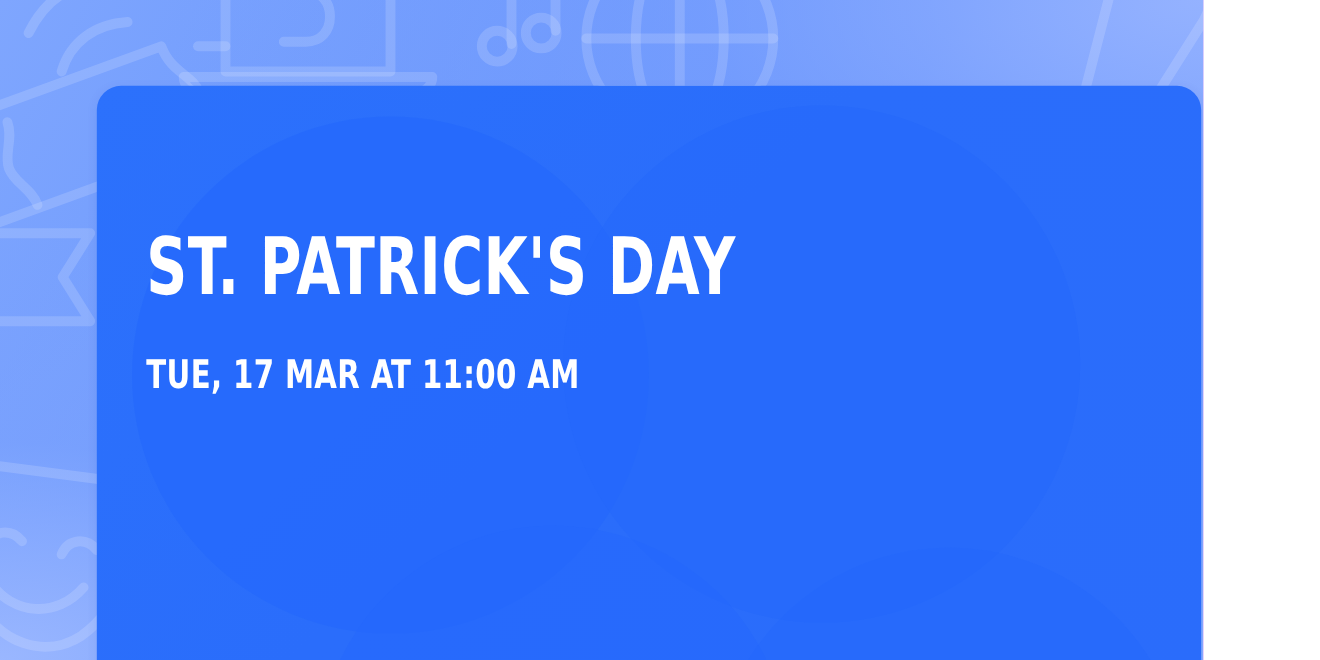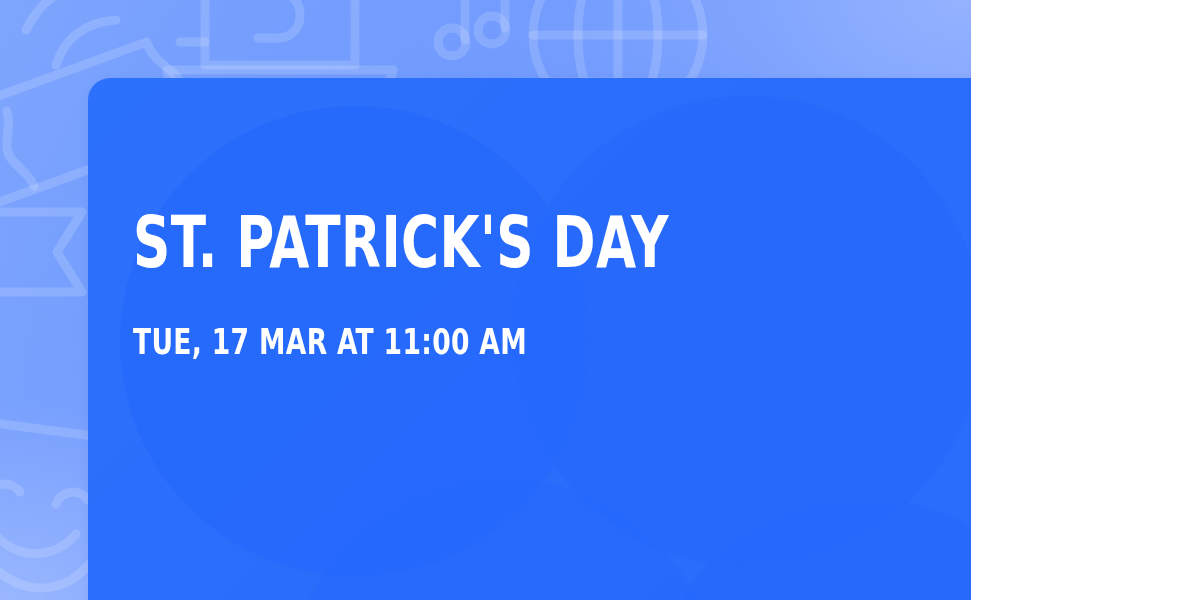--- a/index.html
+++ b/index.html
@@ -7,21 +7,21 @@
     margin: 0;
     padding: 0;
     background: #ffffff;
   }
   body {
     font-family: "Liberation Sans", sans-serif;
   }
 
   .stage {
     position: relative;
-    width: 971px;
+    width: 1094px;
     height: 600px;
     overflow: hidden;
     background: #f0abfc;
   }
 
   
   .bg-gradient {
     position: absolute;
     inset: 0;
     background:

